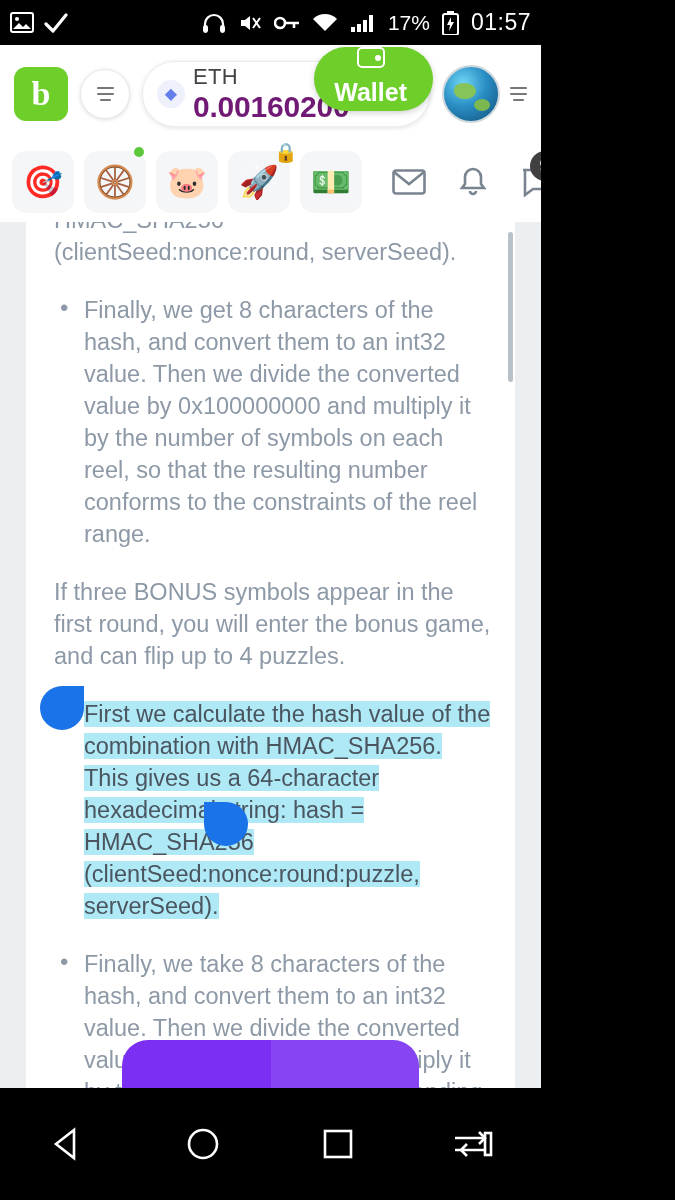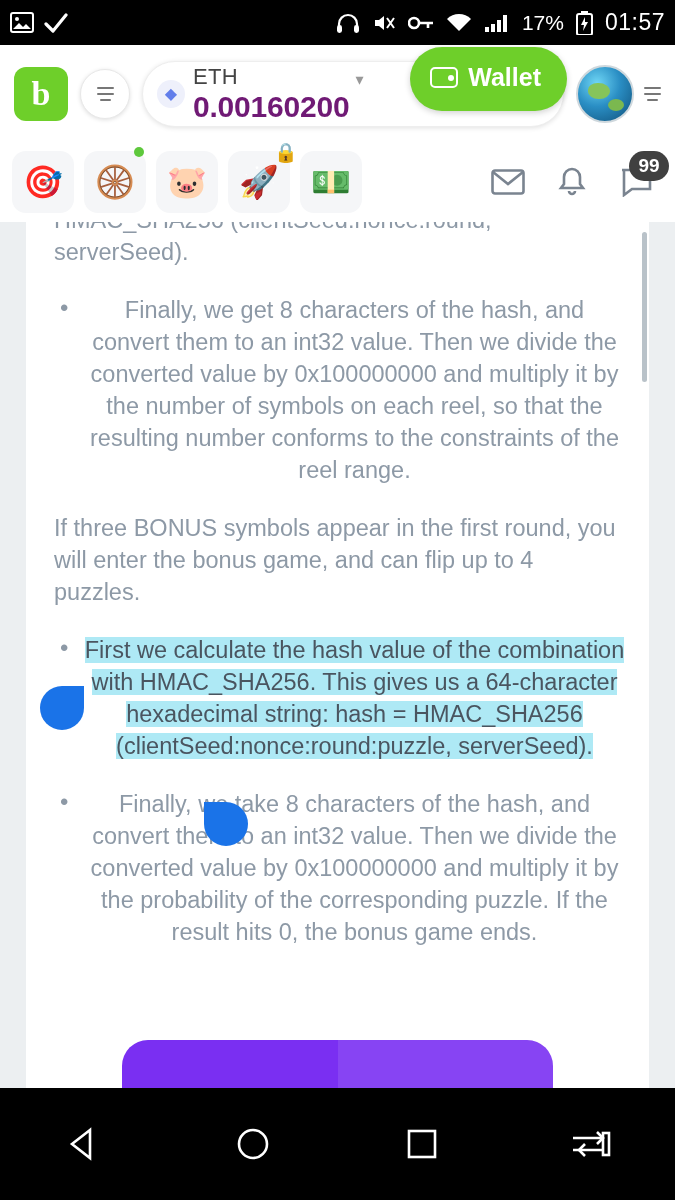--- a/index.html
+++ b/index.html
@@ -4,21 +4,21 @@
 <style>
   * { box-sizing: border-box; margin: 0; padding: 0; }
   html, body {
     width: 675px; height: 1200px;
     background: #000;
     font-family: "Liberation Sans", sans-serif;
     overflow: hidden;
   }
   #screen {
     position: relative;
-    width: 675px; height: 1200px;
+    width: 541px; height: 1200px;
     background: #ffffff;
     overflow: hidden;
   }
 
   
   #statusbar {
     position: absolute; top: 0; left: 0; right: 0; height: 45px;
     background: #000; color: #fff;
     display: flex; align-items: center;
     padding: 0 10px;
@@ -78,20 +78,21 @@
   #bal-chev { margin-left: 6px; color: #999; font-size: 16px; align-self: flex-start; margin-top: 8px; }
 
   #wallet-btn {
     position: absolute; right: -4px; top: -15px;
     height: 64px; padding: 0 26px 3px 20px;
     background: #6ecf2a; border-radius: 32px;
     display: flex; align-items: center; gap: 10px;
     color: #fff; font-size: 25px; font-weight: 700;
     box-shadow: 0 2px 6px rgba(0,0,0,.18);
     white-space: nowrap;
+    flex-direction: column;
   }
   .wallet-glyph {
     width: 28px; height: 21px; border: 2.6px solid #fff; border-radius: 5px;
     position: relative;
   }
   .wallet-glyph:after {
     content:""; position: absolute; right: 2px; top: 6px;
     width: 6px; height: 6px; border-radius: 50%; background: #fff;
   }
 
@@ -168,21 +169,20 @@
     position: absolute; left: 28px; right: 24px; top: -18px;
     color: #8d99a6;
     font-size: 23.5px;
     line-height: 32px;
   }
   #doc p { margin: 0 0 26px 0; }
   #doc .bullet {
     position: relative;
     padding-left: 30px;
     margin: 0 0 26px 0;
-    text-align: center;
   }
   #doc .bullet:before {
     content: "•";
     position: absolute; left: 6px; top: -2px;
     color: #8d99a6; font-size: 24px;
   }
   .hl { background: #aee9f5; color: #4a5560; }
   .hl-block .hl { box-decoration-break: clone; -webkit-box-decoration-break: clone; }
 
   

